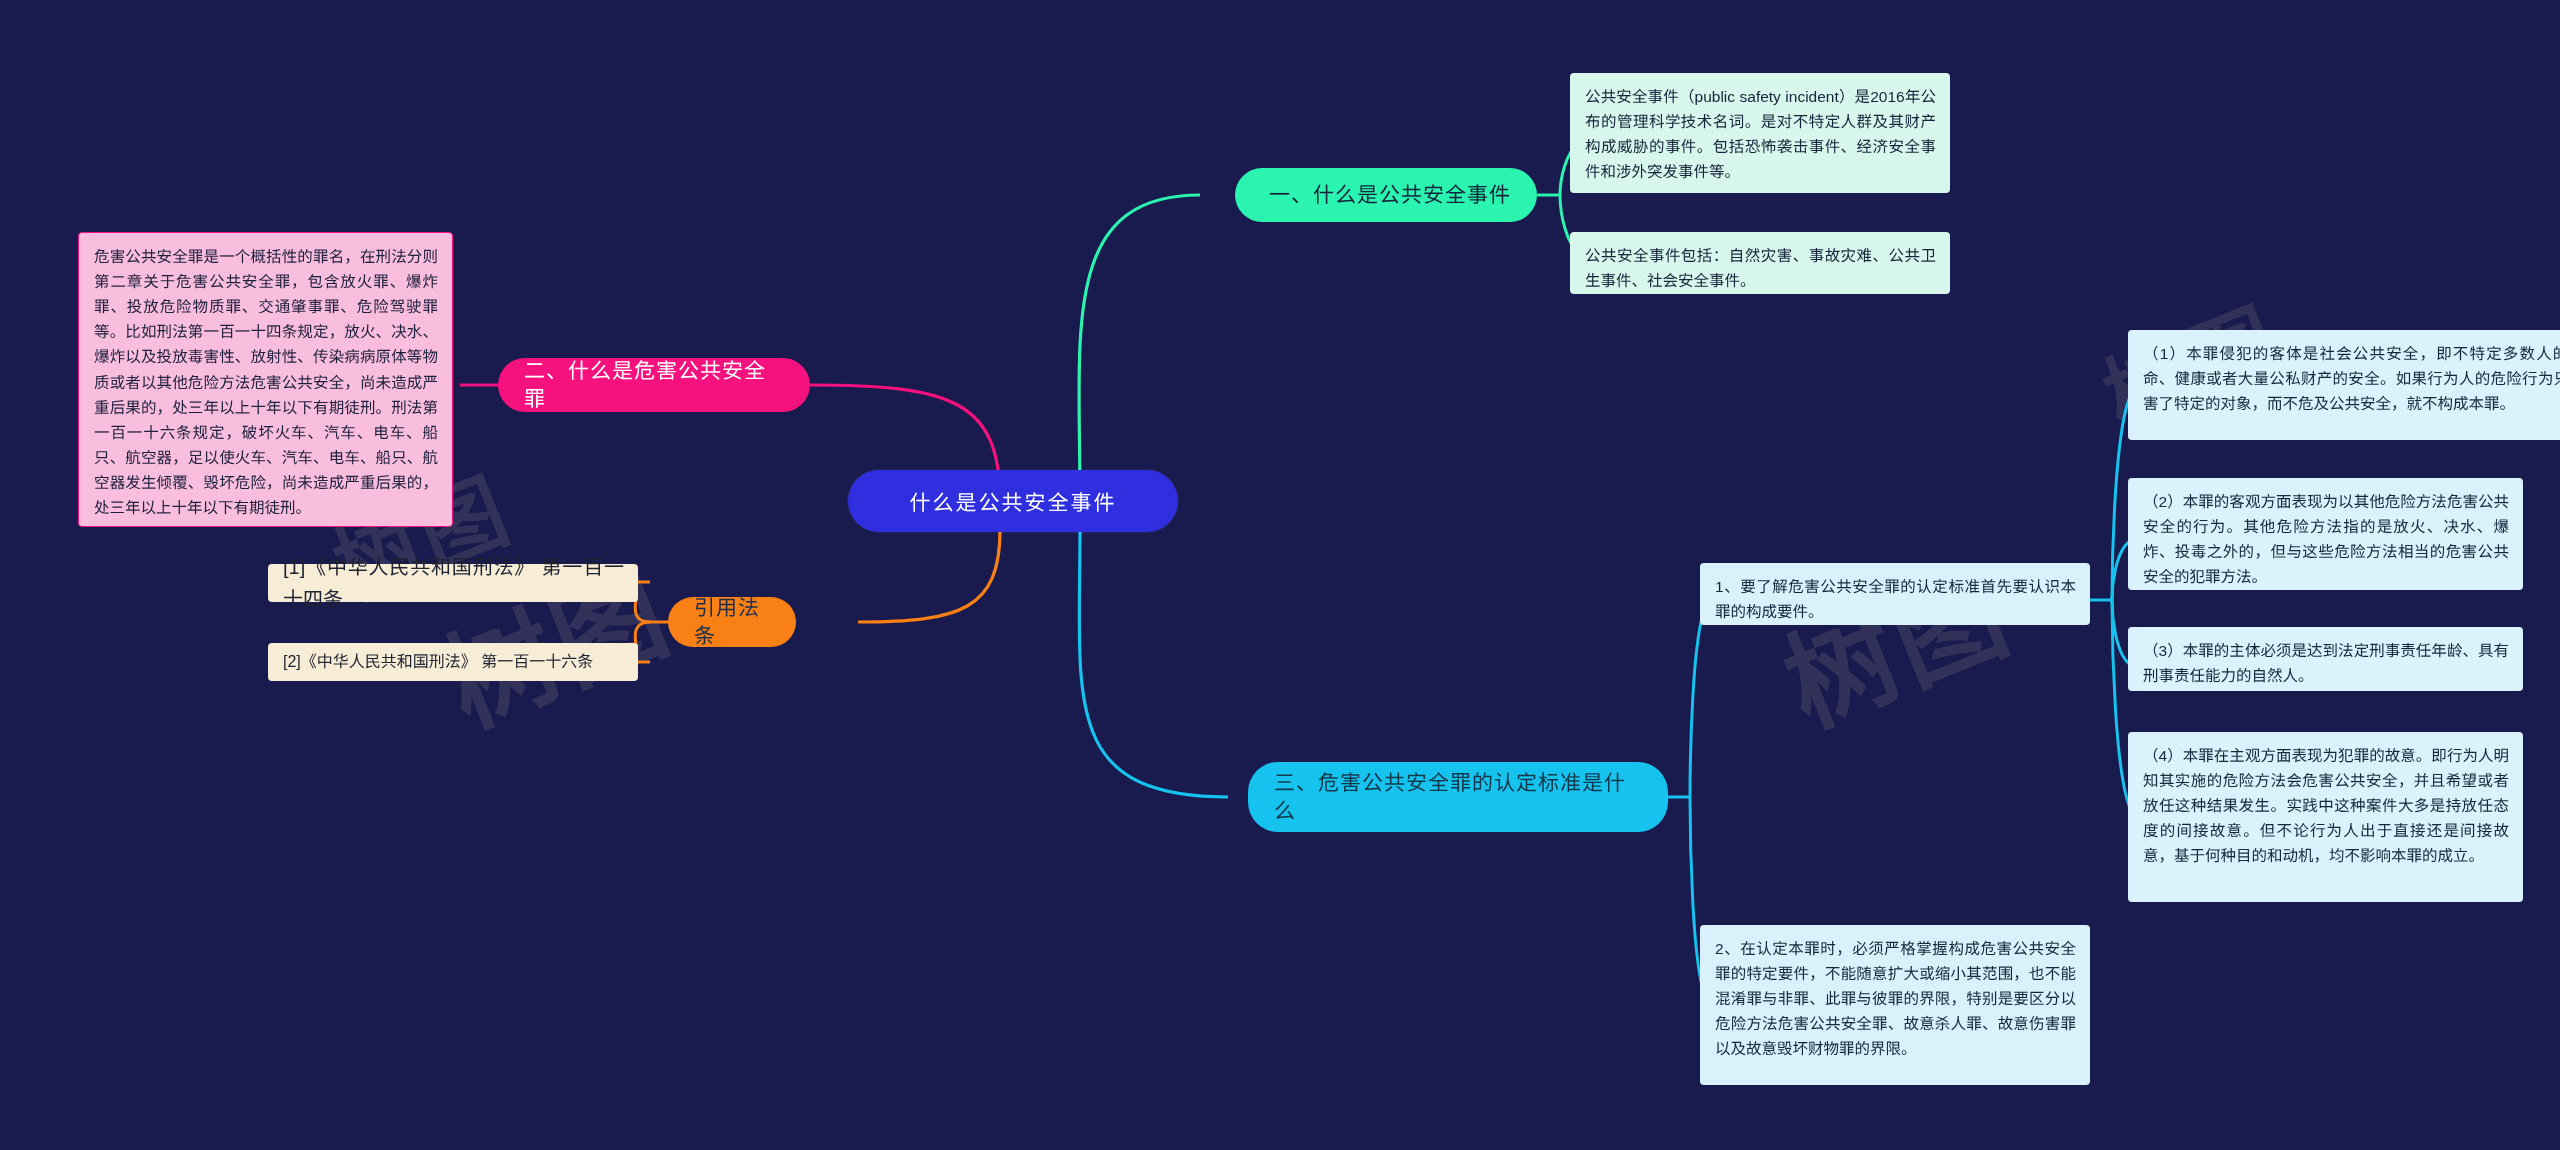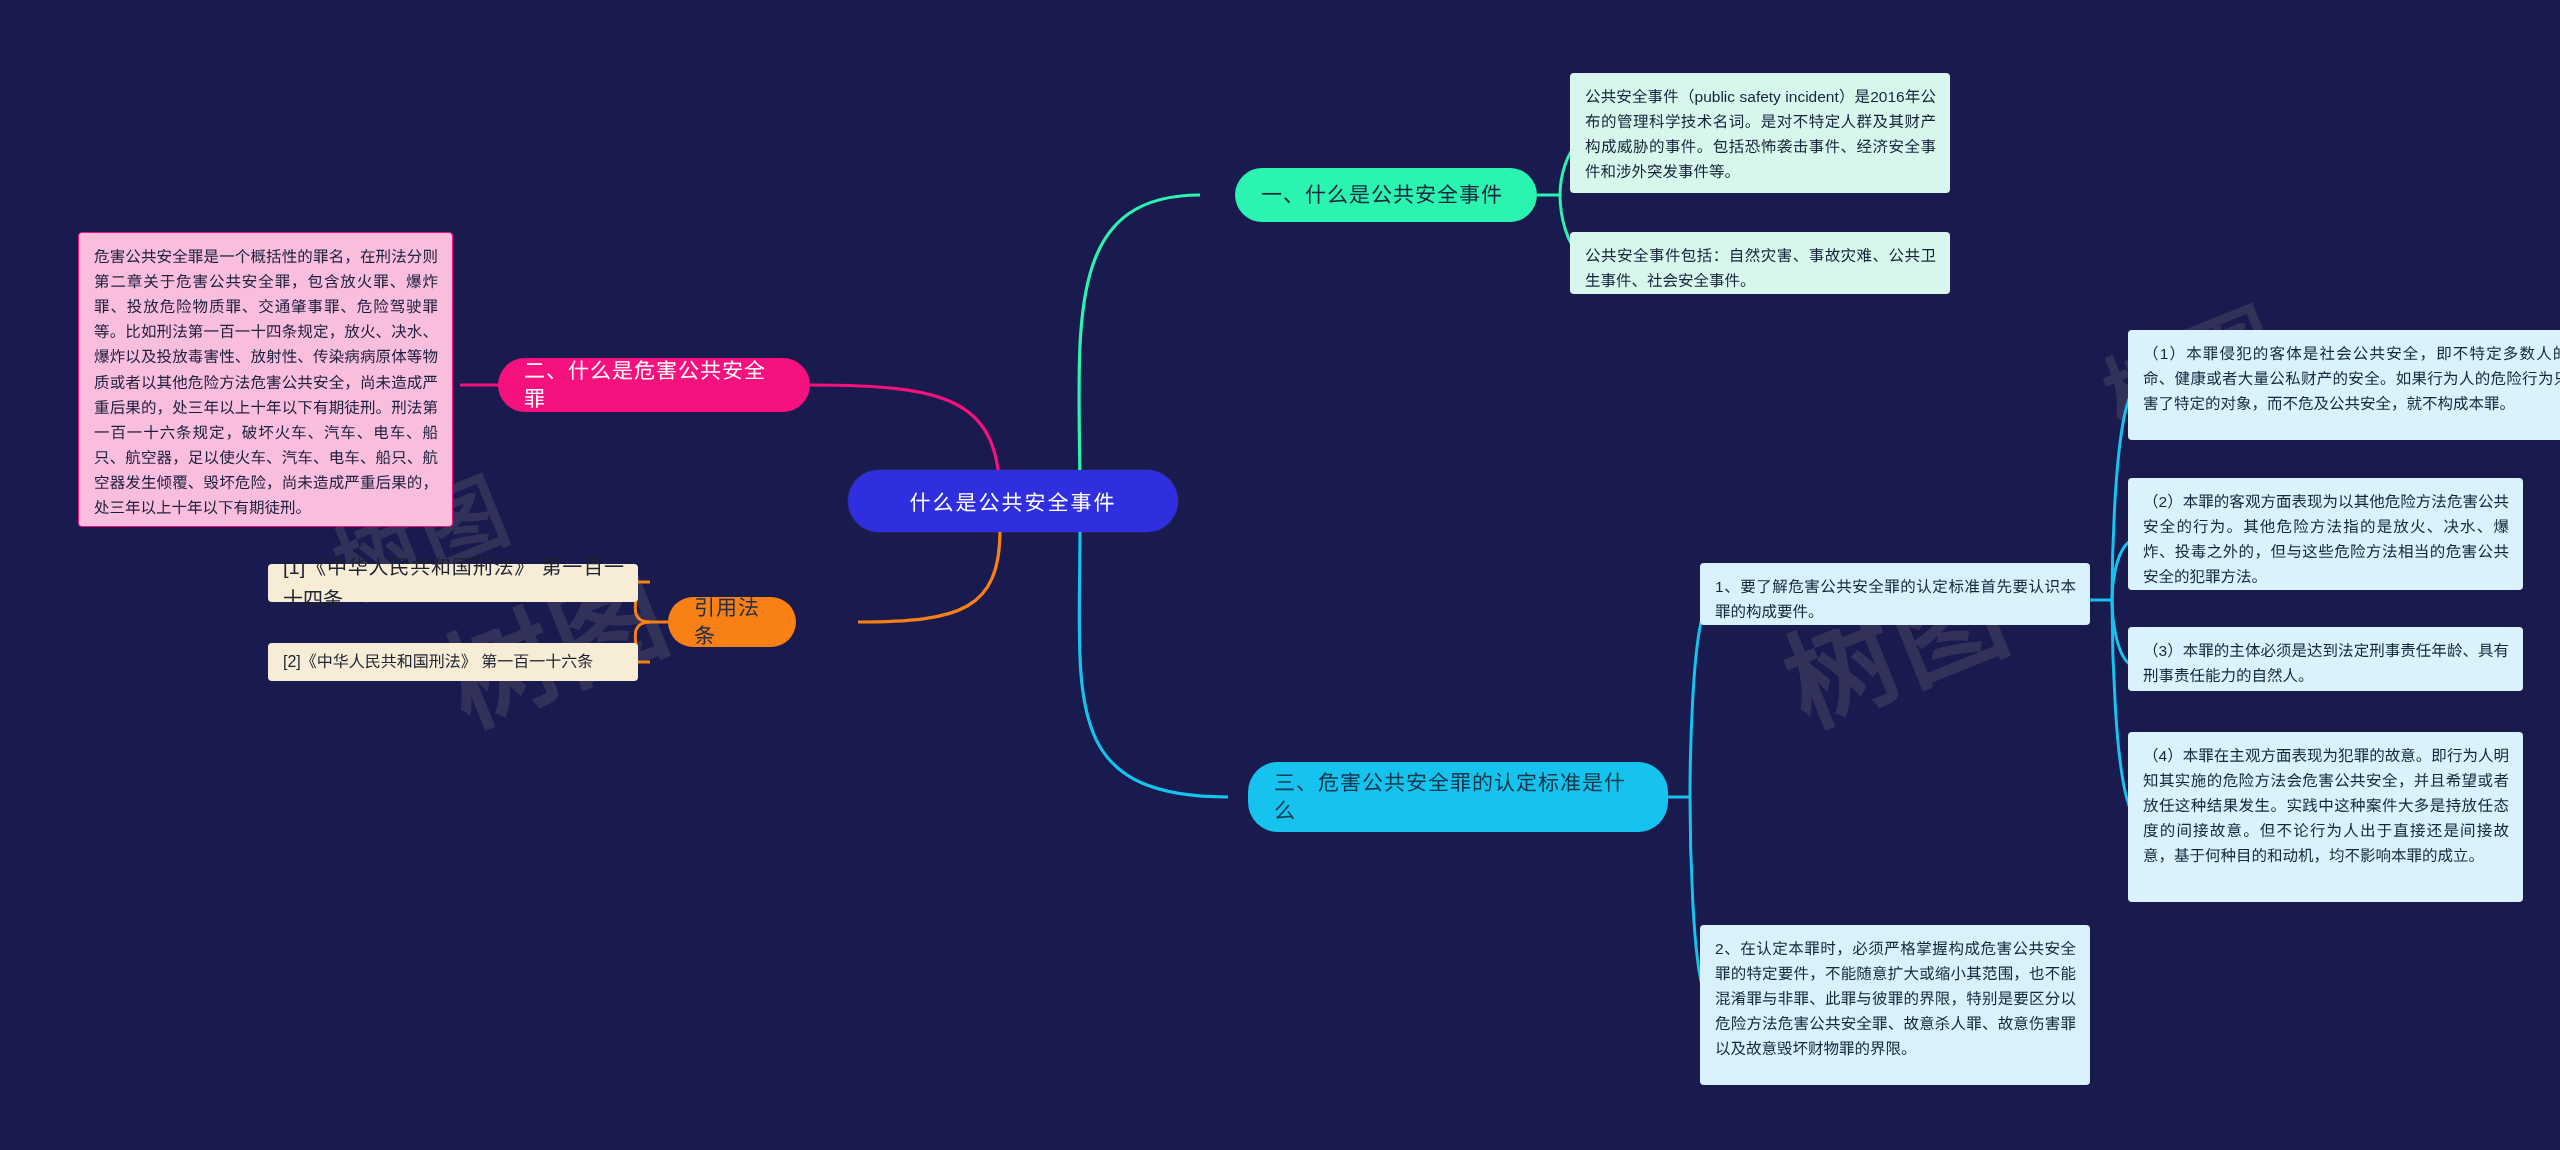--- a/index.html
+++ b/index.html
@@ -53,20 +53,21 @@
   }
   
   .branch {
     border-radius: 30px;
     font-size: 21px;
     letter-spacing: 1px;
     display: flex;
     align-items: center;
     padding: 10px 26px;
     line-height: 1.35;
+    justify-content: flex-end;
   }
   .branch-green  { background: #2bf3b0; color: #14243a; }
   .branch-pink   { background: #f5117e; color: #ffffff; }
   .branch-orange { background: #f98014; color: #20304a; }
   .branch-cyan   { background: #16c2ee; color: #13384c; }
 
   
   .card {
     border-radius: 4px;
     font-size: 15.5px;

